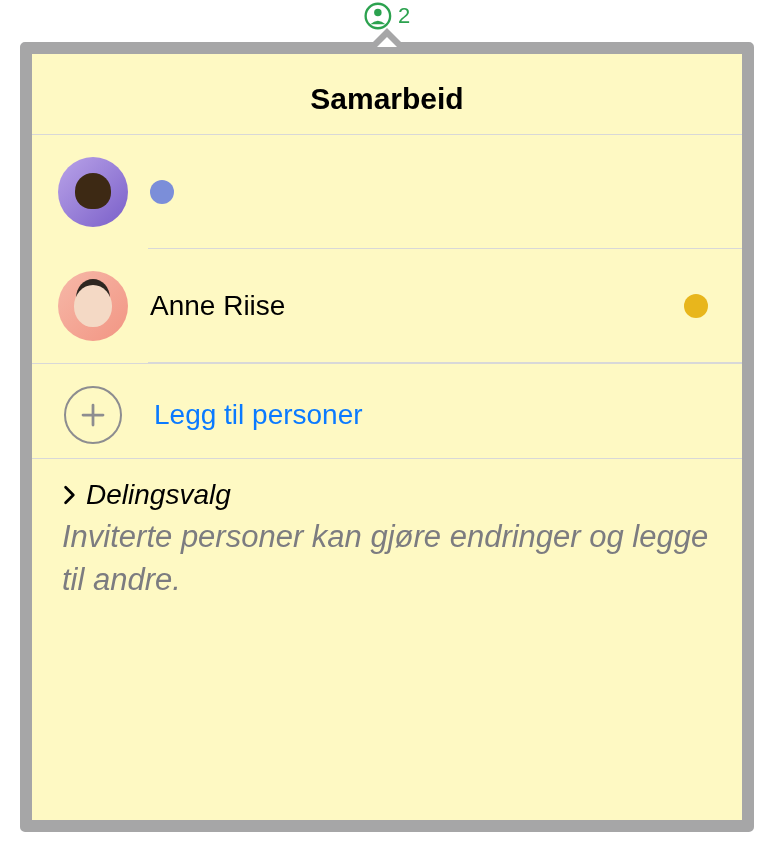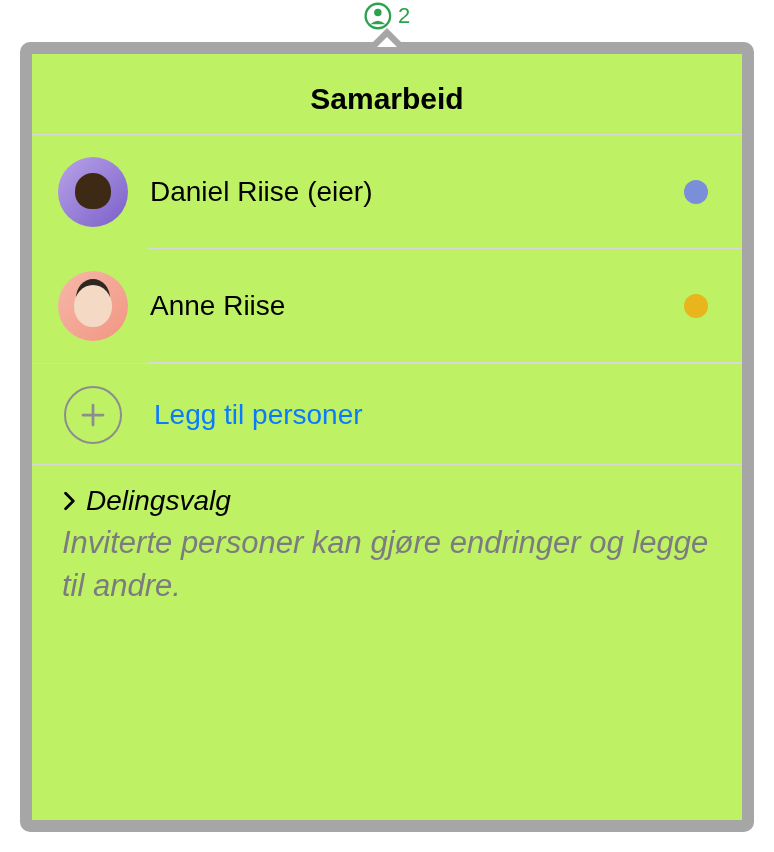--- a/index.html
+++ b/index.html
@@ -61,23 +61,23 @@
       top: 9px;
       left: -10px;
       width: 0;
       height: 0;
       border-left: 10px solid transparent;
       border-right: 10px solid transparent;
       border-bottom: 10px solid #fff;
     }
     
     .popover {
-      background: #bef264;
+      background: #fef9c3;
       border: 12px solid #a6a6a7;
-      border-radius: 10px;
+      border-radius: 5px;
       height: 100%;
       overflow: hidden;
       position: relative;
     }
     
     .popover-inner {
       height: 100%;
       display: flex;
       flex-direction: column;
     }
@@ -178,21 +178,21 @@
     .status-dot {
       width: 24px;
       height: 24px;
       border-radius: 50%;
       flex-shrink: 0;
     }
     
     .add-row {
       display: flex;
       align-items: center;
-      padding: 22px 34px 20px 26px;
+      padding: 22px 34px 14px 26px;
       border-top: 1px solid #d8d8d8;
       border-bottom: 1px solid #d8d8d8;
       cursor: pointer;
     }
     
     .plus-circle {
       width: 58px;
       height: 58px;
       border: 2.5px solid #8d8d90;
       border-radius: 50%;
@@ -260,21 +260,20 @@
   <div class="popover-arrow"></div>
   <div class="popover">
     <div class="popover-inner">
 
       <div class="popover-title">Samarbeid</div>
 
       <div class="participants">
 
         <div class="participant-row">
           <div class="avatar avatar-1"></div>
-          <div class="participant-name">Daniel Riise (eier)</div>
           <div class="status-dot" style="background:#7b8ed9"></div>
           <div class="divider"></div>
         </div>
 
         <div class="participant-row">
           <div class="avatar avatar-2"></div>
           <div class="participant-name">Anne Riise</div>
           <div class="status-dot" style="background:#e8b61c"></div>
           <div class="divider"></div>
         </div>

